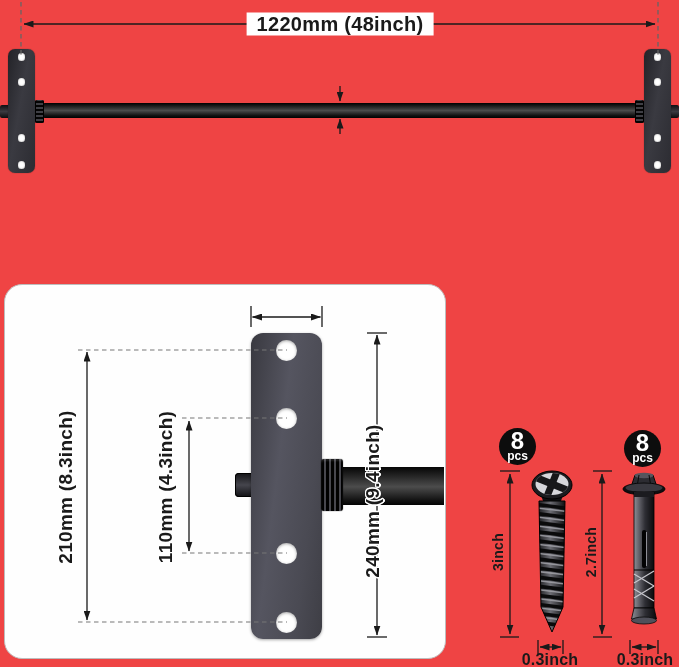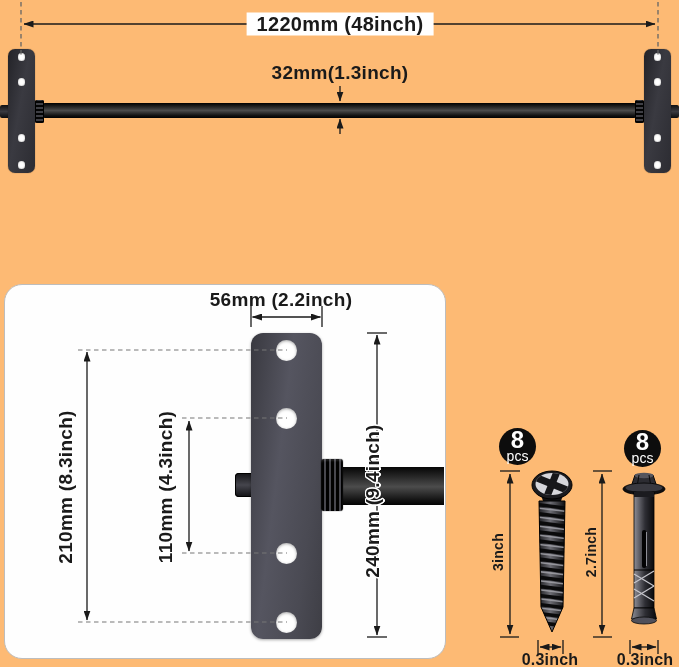--- a/index.html
+++ b/index.html
@@ -1,17 +1,17 @@
 <!DOCTYPE html>
 <html><head>
 <meta charset="utf-8">
 <style>
   html,body{margin:0;padding:0;background:#fff;}
   .canvas{
-    position:relative;width:679px;height:667px;background:#fdba74;overflow:hidden;
+    position:relative;width:679px;height:667px;background:#ef4444;overflow:hidden;
     font-family:"Liberation Sans",sans-serif;color:#1a1a1a;
   }
   .abs{position:absolute;}
   
   .bar-top{
     left:38px;top:103px;width:603px;height:15px;border-radius:7px;z-index:1;
     background:linear-gradient(180deg,#000,#1a1a1a 18%,#4b4b4b 50%,#121212 84%,#000);
   }
   .plate-top{
     width:27px;height:124px;top:49px;border-radius:7px;z-index:2;
@@ -78,21 +78,21 @@
     text-shadow:-1.5px 0 0 #fff,1.5px 0 0 #fff,0 -1.5px 0 #fff,0 1.5px 0 #fff,
                 -1px -1px 0 #fff,1px 1px 0 #fff,-1px 1px 0 #fff,1px -1px 0 #fff;
   }
   
   .badge{
     position:absolute;width:37px;height:37px;border-radius:50%;background:#0d0d0d;
     display:flex;flex-direction:column;align-items:center;justify-content:center;
     color:#fff;z-index:5;
   }
   .badge .num{font-size:24px;font-weight:bold;line-height:.82;letter-spacing:0;}
-  .badge .unit{font-size:14px;font-weight:normal;line-height:1;margin-top:0px;}
+  .badge .unit{font-size:12px;font-weight:bold;line-height:1;margin-top:0px;}
   
   svg.overlay{position:absolute;left:0;top:0;z-index:4;pointer-events:none;}
   svg.fastener{position:absolute;z-index:2;}
 </style>
 </head>
 <body>
 
 <div class="canvas">
 
   <div class="abs bar-top"></div>
@@ -283,22 +283,20 @@
 
       <g>
         <line x1="630" y1="640" x2="630" y2="654"></line>
         <line x1="658" y1="640" x2="658" y2="654"></line>
         <line x1="632" y1="647" x2="656" y2="647" marker-start="url(#arrS)" marker-end="url(#arrE)"></line>
       </g>
     </g>
   </svg>
 
   <div class="lab big" style="left:340px;top:24px">1220mm (48inch)</div>
-  <div class="lab mid" style="left:340px;top:73px">32mm(1.3inch)</div>
-  <div class="lab mid" style="left:281px;top:300px">56mm (2.2inch)</div>
   <div class="lab mid rot" style="left:66px;top:487px">210mm (8.3inch)</div>
   <div class="lab mid rot" style="left:166px;top:487px">110mm (4.3inch)</div>
   <div class="lab mid rot halo" style="left:373px;top:501px">240mm (9.4inch)</div>
   <div class="lab small rot" style="left:498px;top:552px">3inch</div>
   <div class="lab small rot" style="left:591px;top:552px">2.7inch</div>
   <div class="lab tiny" style="left:550px;top:660px">0.3inch</div>
   <div class="lab tiny" style="left:645px;top:660px">0.3inch</div>
 
   <div class="badge" style="left:499px;top:428px">
     <span class="num">8</span>

